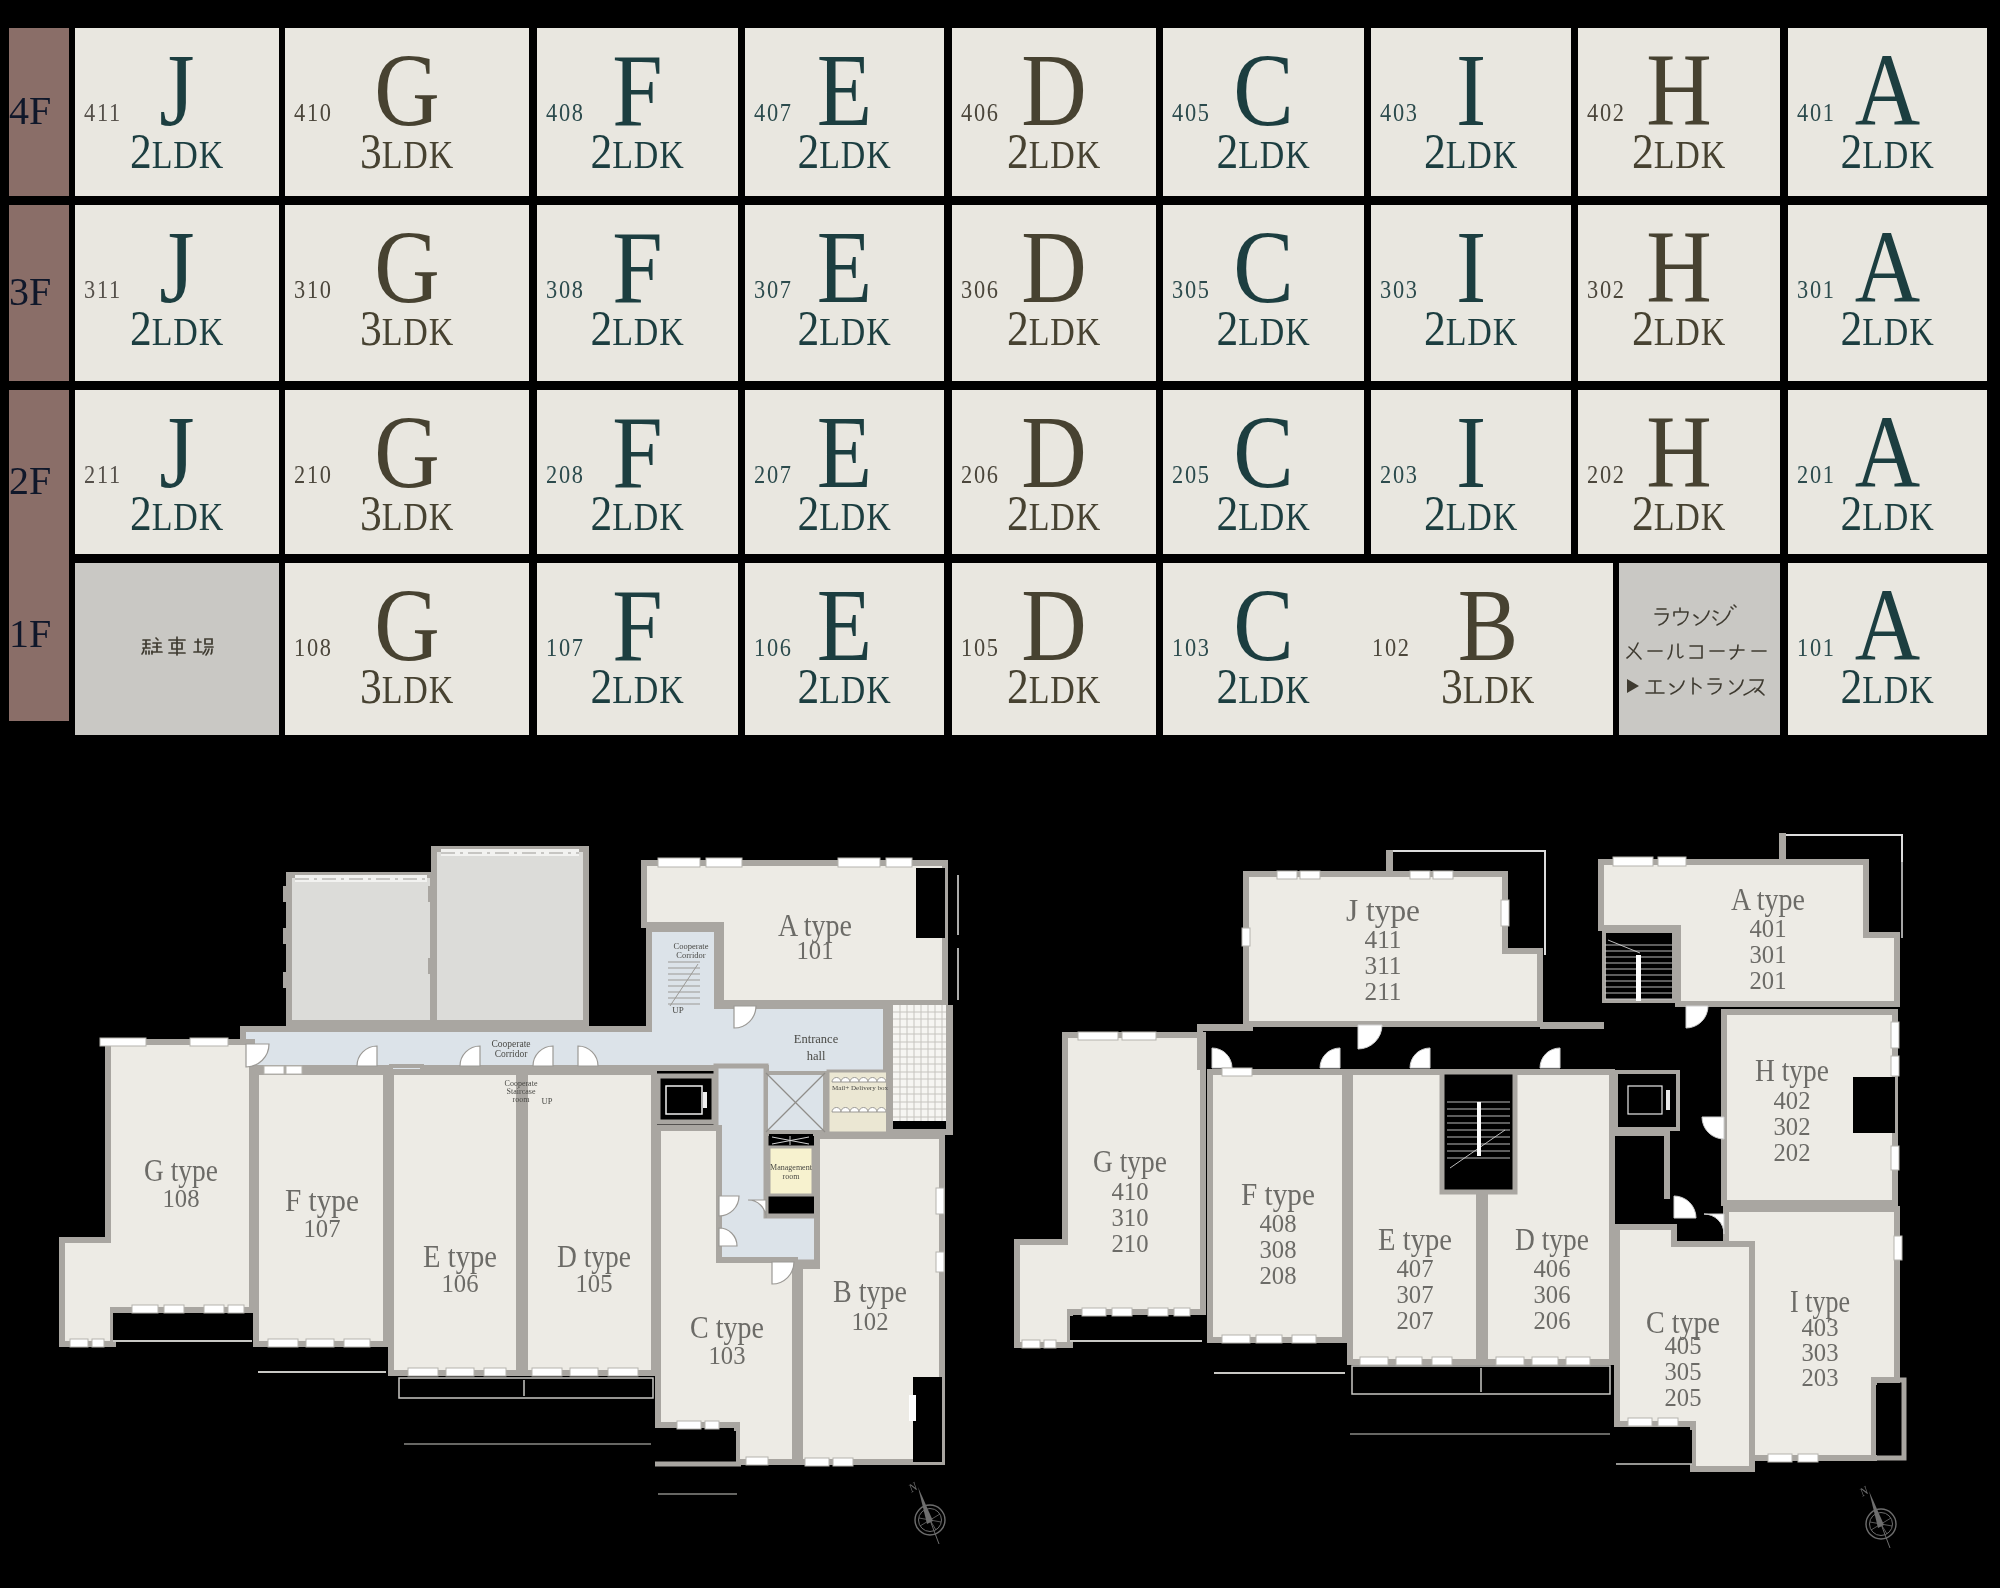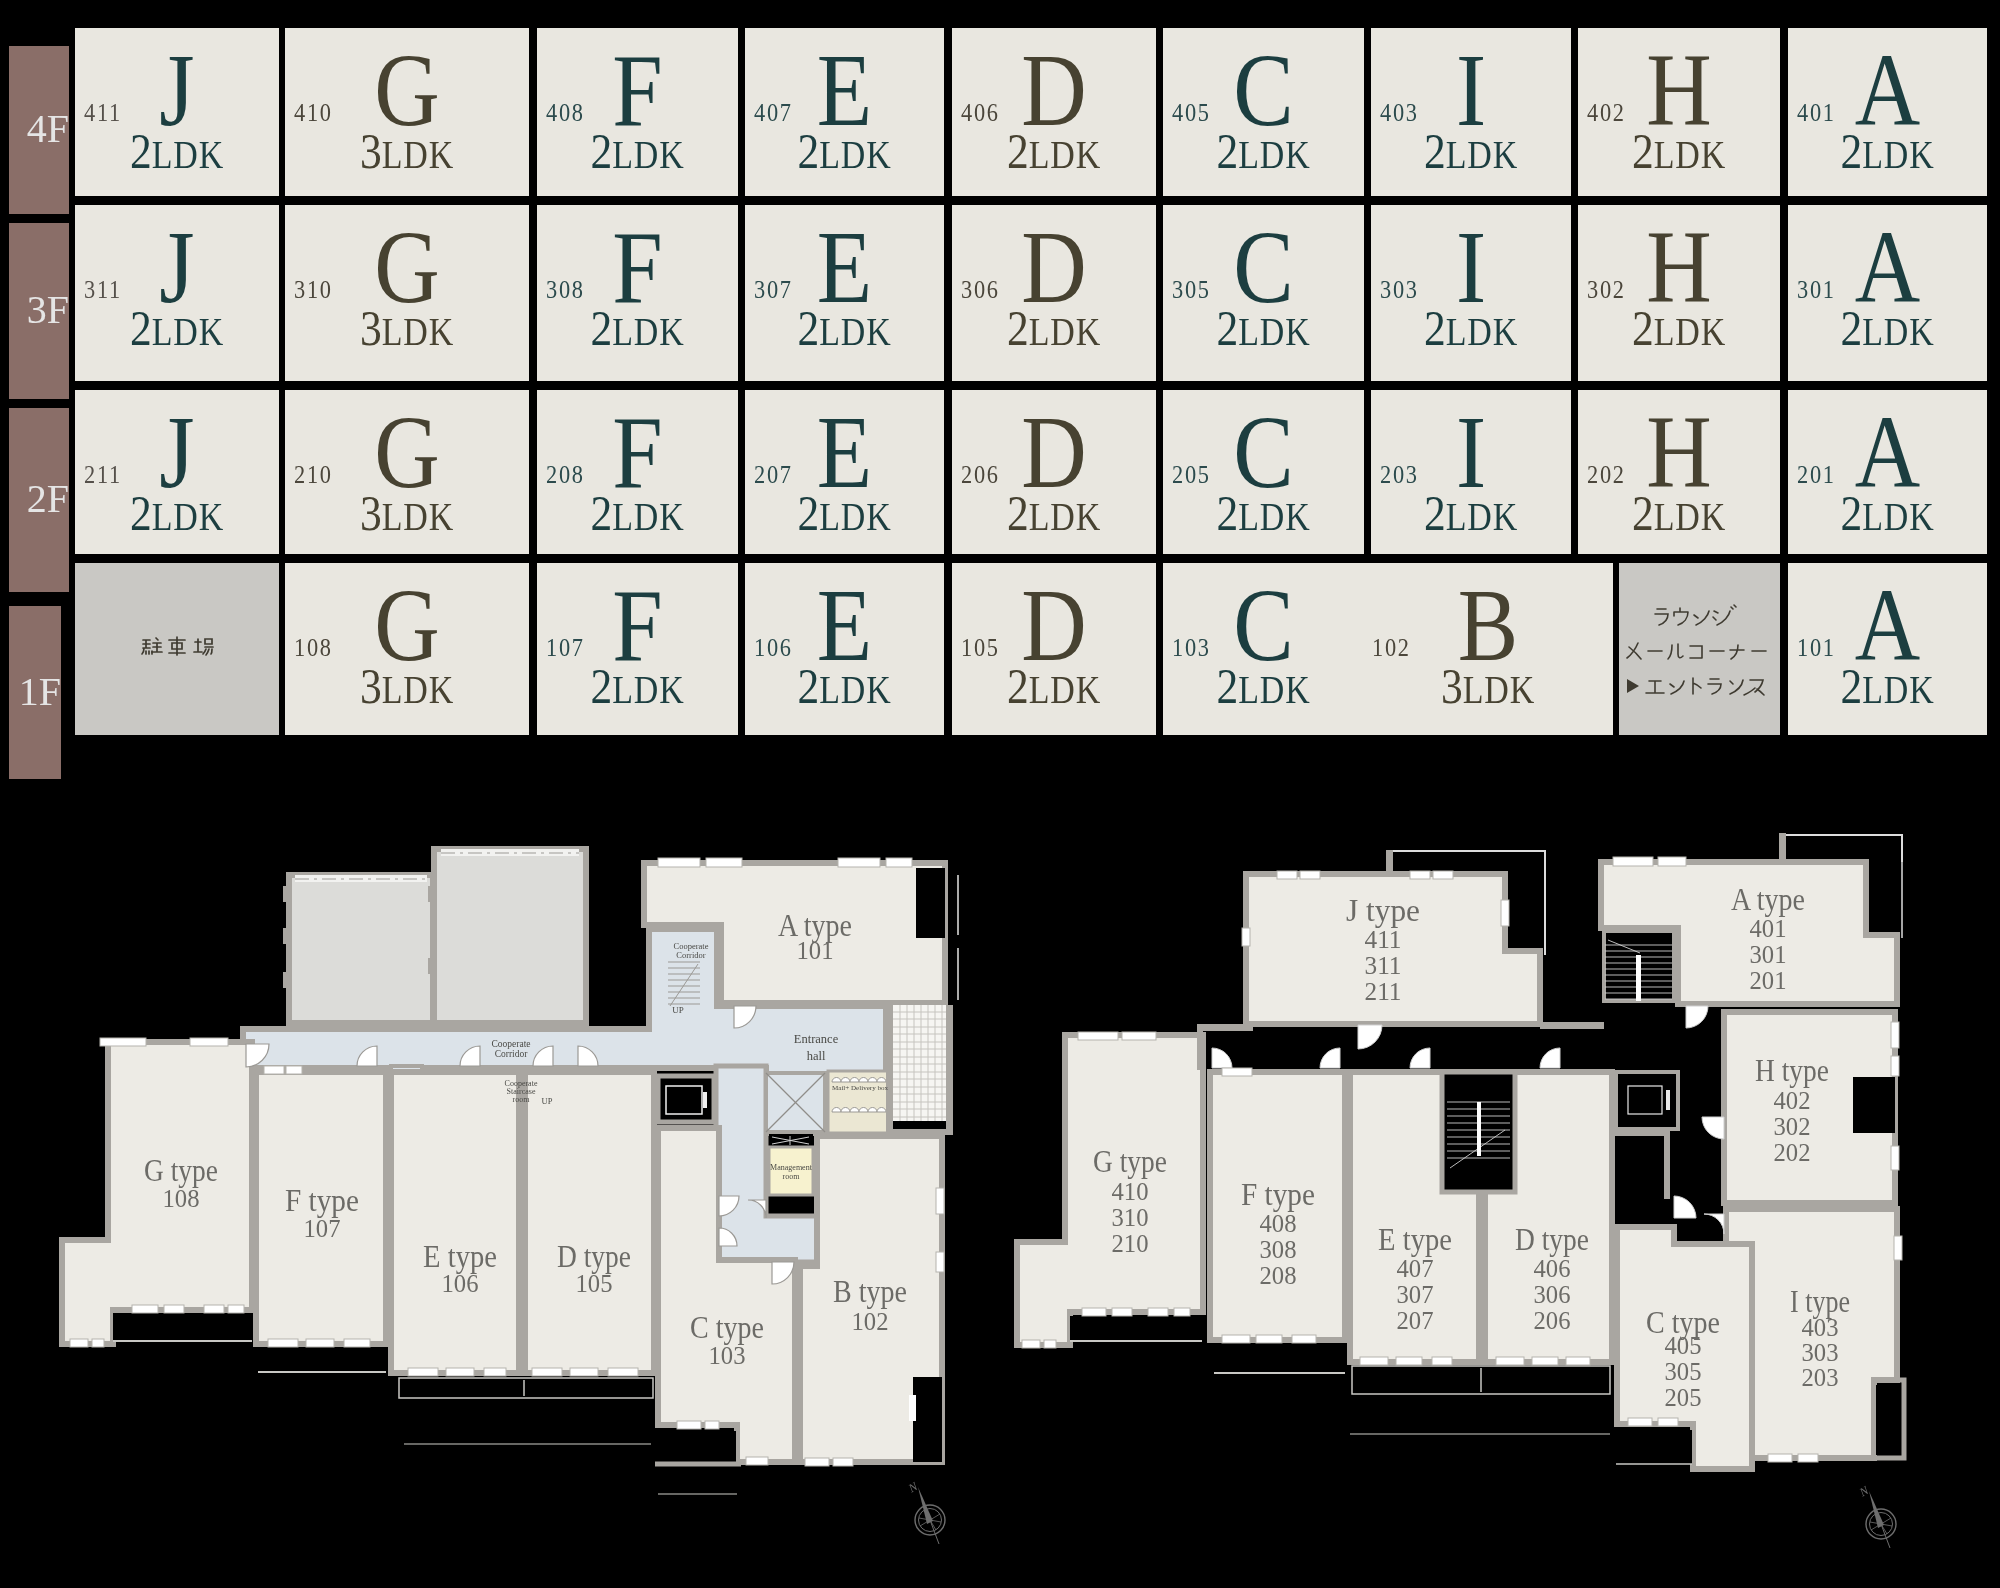--- a/index.html
+++ b/index.html
@@ -1,19 +1,19 @@
 <!DOCTYPE html>
 <html><head>
 <meta charset="utf-8">
 <style>
 html,body{margin:0;padding:0;background:#000;}
 #page{position:relative;width:2000px;height:1588px;background:#000;overflow:hidden;font-family:"Liberation Serif",serif;}
 .cell{position:absolute;background:#e9e7e0;}
 .gcell{position:absolute;background:#c9c8c4;}
-.flab{position:absolute;background:#8a6e68;color:#e5e5e5;text-align:right;font-size:40px;margin-top:18px;}
+.flab{position:absolute;background:#8a6e68;color:#0f172a;text-align:left;font-size:40px;}
 .flab span{transform:translateY(-54%) scaleX(.84);}
 .flab span{position:absolute;left:0;right:0;top:50%;transform:translateY(-54%);display:block;}
 .num{position:absolute;left:9px;top:70px;font-size:26px;letter-spacing:2px;transform:scaleX(.86);transform-origin:0 50%;}
 .big{position:absolute;left:0;right:0;top:11px;text-align:center;font-size:103px;line-height:1;transform:scaleX(.88);}
 .ldk{position:absolute;left:0;right:0;top:98px;text-align:center;font-size:50px;line-height:1;transform:scaleX(.87);}
 .ldk b{font-weight:normal;font-size:39px;letter-spacing:1px;}
 .teal .num{color:#2c4b4d;}
 .teal .big,.teal .ldk{color:#1c3e40;}
 .brown .num{color:#4b463b;}
 .jn{color:#55504a !important;}
@@ -28,21 +28,21 @@
     </div>
 
 <div class="flab" style="left:9px;top:205px;width:60px;height:176px">
       <span>3F</span>
     </div>
 
 <div class="flab" style="left:9px;top:390px;width:60px;height:184px">
       <span>2F</span>
     </div>
 
-<div class="flab" style="left:9px;top:588px;width:52px;height:173px">
+<div class="flab" style="left:9px;top:548px;width:60px;height:173px">
       <span>1F</span>
     </div>
 
 <div class="cell teal" style="left:75px;top:28px;width:204px;height:168px">
       <span class="num jn">411</span>
       <div class="big">J</div>
       <div class="ldk"><span>2</span><b>LDK</b></div>
     </div>
 <div class="cell brown" style="left:285px;top:28px;width:244px;height:168px">
       <span class="num">410</span>

